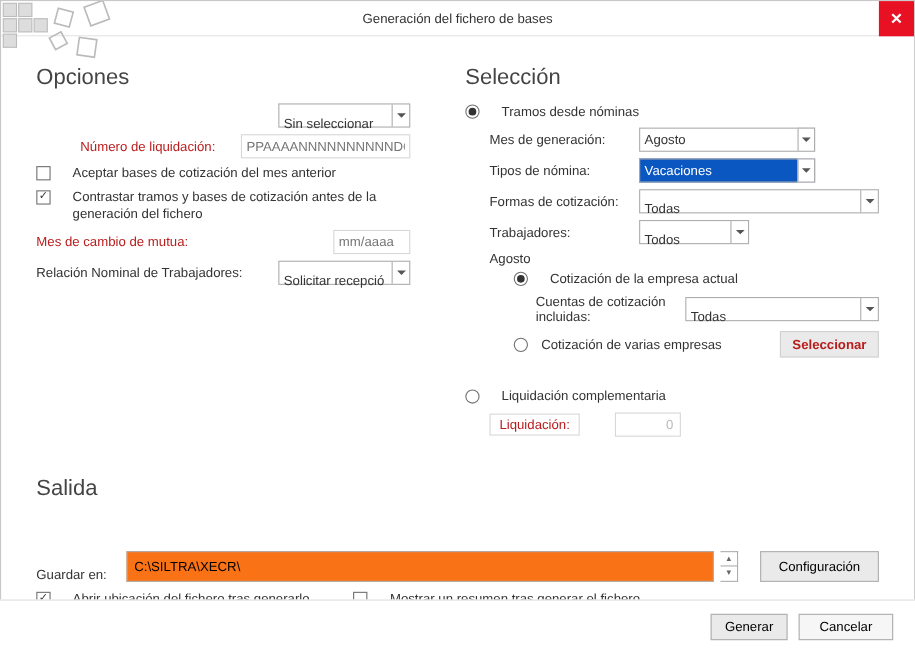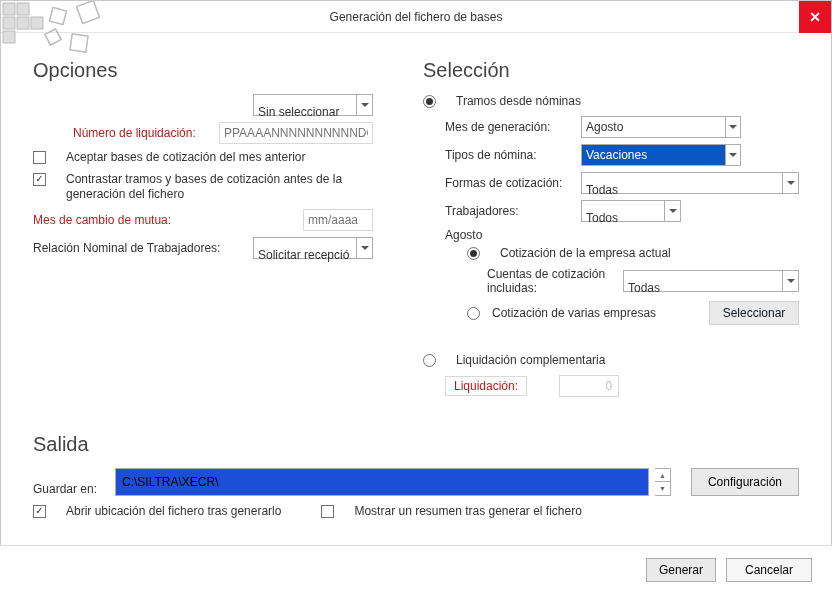--- a/index.html
+++ b/index.html
@@ -164,32 +164,34 @@
     height: 24px;
     padding: 0 16px;
     font-family: inherit;
     font-size: 12px;
     cursor: pointer;
     display: inline-flex;
     align-items: center;
     justify-content: center;
   }
   .btn-std.disabled {
-    color: #0f172a;
+    color: #b91c1c;
     border-color: #d0d0d0;
     cursor: default;
+    font-weight: bold;
   }
   .output-section { margin-top: 30px; }
   .path-input {
     flex: 1;
     border: 1px solid #adadad;
     height: 28px;
     padding: 0 6px;
     font-family: inherit; font-size: 12px;
-    background: #1d4ed8;
+    background: #f97316;
+    margin-top: 33px;
   }
   .spinner {
     width: 16px; height: 28px;
     border: 1px solid #adadad;
     border-left: none;
     display: flex; flex-direction: column;
   }
   .spinner div {
     flex:1; display:flex; align-items:center; justify-content:center;
     font-size: 7px; cursor:pointer; color:#666;

